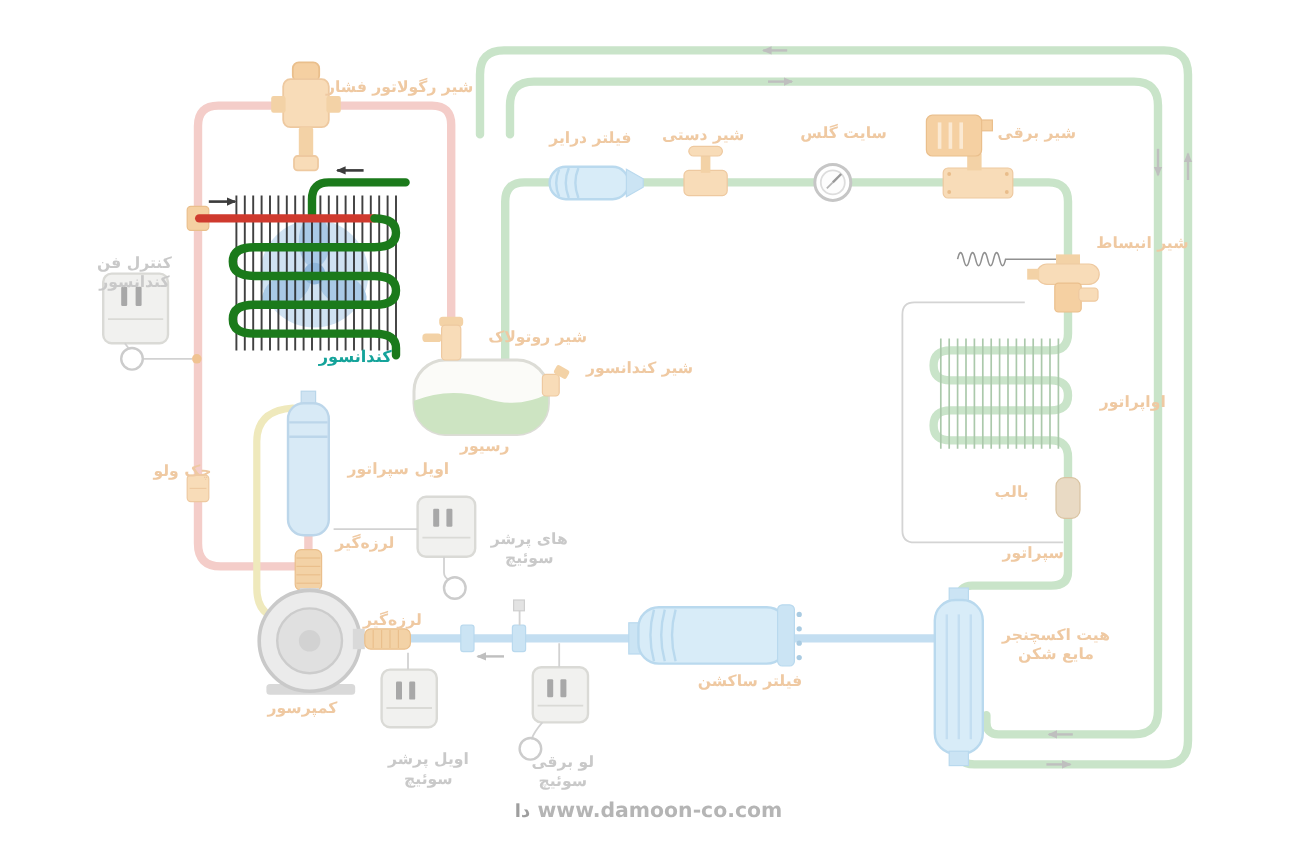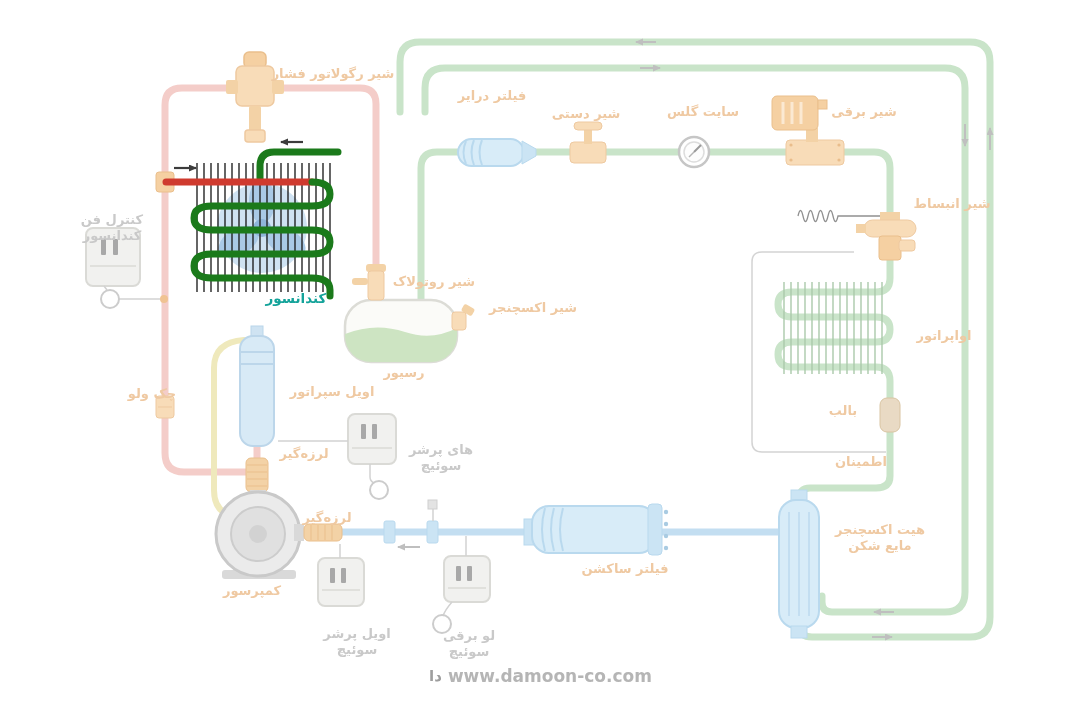--- a/index.html
+++ b/index.html
@@ -258,32 +258,32 @@
   <g stroke="#3c3c3c" stroke-width="2.2">
     <line x1="303" y1="142" x2="281" y2="142" marker-end="url(#ahd)"></line>
     <line x1="174" y1="168" x2="196" y2="168" marker-end="url(#ahd)"></line>
   </g>
 </svg>
 
 <div class="lbl orange" style="left:333px; top:66px">شیر رگولاتور فشار</div>
 <div class="lbl gray" style="left:112px; top:196px">کنترل فن
 کندانسور</div>
 <div class="lbl teal" style="left:296px; top:290px">کندانسور</div>
-<div class="lbl orange" style="left:492px; top:88px">فیلتر درایر</div>
+<div class="lbl orange" style="left:492px; top:108px">فیلتر درایر</div>
 <div class="lbl orange" style="left:586px; top:106px">شیر دستی</div>
 <div class="lbl orange" style="left:703px; top:104px">سایت گلس</div>
 <div class="lbl orange" style="left:864px; top:104px">شیر برقی</div>
 <div class="lbl orange" style="left:952px; top:196px">شیر انبساط</div>
 <div class="lbl orange" style="left:944px; top:328px">اواپراتور</div>
 <div class="lbl orange" style="left:843px; top:403px">بالب</div>
-<div class="lbl orange" style="left:861px; top:454px">اطمینان</div>
+<div class="lbl orange" style="left:861px; top:454px">سپراتور</div>
 <div class="lbl orange" style="left:880px; top:522px">هیت اکسچنجر
 مایع شکن</div>
-<div class="lbl orange" style="left:434px; top:274px">شیر روتولاک</div>
-<div class="lbl orange" style="left:533px; top:300px">شیر اکسچنجر</div>
+<div class="lbl orange" style="left:448px; top:274px">شیر روتولاک</div>
+<div class="lbl orange" style="left:533px; top:300px">شیر کندانسور</div>
 <div class="lbl orange" style="left:404px; top:365px">رسیور</div>
 <div class="lbl orange" style="left:332px; top:384px">اویل سپراتور</div>
 <div class="lbl orange" style="left:152px; top:386px">چک ولو</div>
 <div class="lbl orange" style="left:304px; top:446px">لرزه‌گیر</div>
 <div class="lbl orange" style="left:327px; top:510px">لرزه‌گیر</div>
 <div class="lbl gray" style="left:441px; top:426px">های پرشر
 سوئیچ</div>
 <div class="lbl orange" style="left:252px; top:583px">کمپرسور</div>
 <div class="lbl gray" style="left:357px; top:610px">اویل پرشر
 سوئیچ</div>

